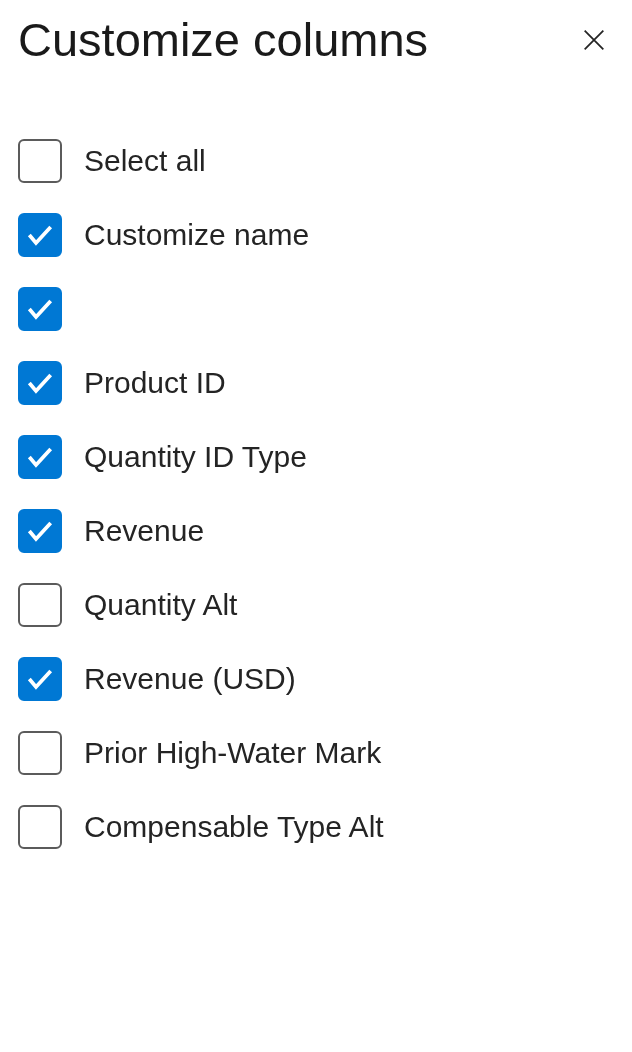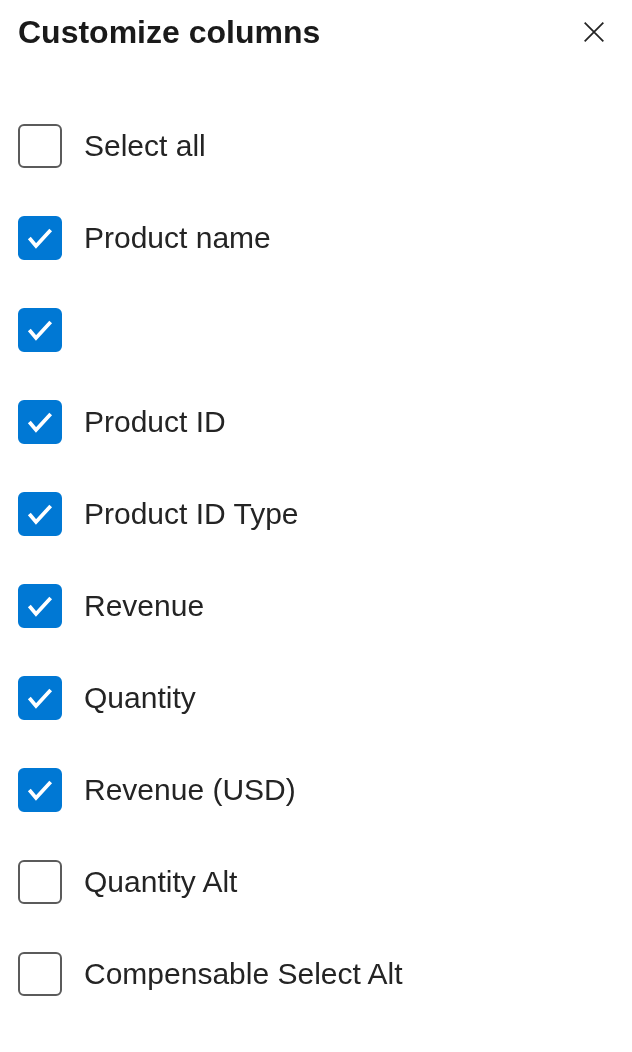--- a/index.html
+++ b/index.html
@@ -15,22 +15,22 @@
       color: #242424;
       background: #fff;
     }
     .header {
       display: flex;
       justify-content: space-between;
       align-items: center;
       margin-bottom: 72px;
     }
     .title {
-      font-size: 32px;
-      font-weight: 700;
+      font-size: 47px;
+      font-weight: 400;
       color: #1a1a1a;
     }
     .close-btn {
       width: 40px;
       height: 40px;
       display: flex;
       align-items: center;
       justify-content: center;
       cursor: pointer;
       background: none;
@@ -38,21 +38,21 @@
     }
     .close-btn svg {
       width: 28px;
       height: 28px;
       stroke: #242424;
       stroke-width: 1.5;
     }
     .checkbox-list {
       display: flex;
       flex-direction: column;
-      gap: 48px;
+      gap: 30px;
     }
     .checkbox-row {
       display: flex;
       align-items: center;
       gap: 22px;
       cursor: pointer;
     }
     .checkbox {
       width: 44px;
       height: 44px;
@@ -105,21 +105,21 @@
     </span>
     <span class="checkbox-label">Select all</span>
   </label>
 
   <label class="checkbox-row">
     <span class="checkbox checked">
       <svg viewBox="0 0 24 24">
           <path d="M4 12 L9 18 L20 6"></path>
         </svg>
     </span>
-    <span class="checkbox-label">Product name</span>
+    <span class="checkbox-label">Customize name</span>
   </label>
 
   <label class="checkbox-row">
     <span class="checkbox checked">
       <svg viewBox="0 0 24 24">
           <path d="M4 12 L9 18 L20 6"></path>
         </svg>
     </span>
   </label>
 
@@ -131,59 +131,57 @@
     </span>
     <span class="checkbox-label">Product ID</span>
   </label>
 
   <label class="checkbox-row">
     <span class="checkbox checked">
       <svg viewBox="0 0 24 24">
           <path d="M4 12 L9 18 L20 6"></path>
         </svg>
     </span>
-    <span class="checkbox-label">Product ID Type</span>
+    <span class="checkbox-label">Quantity ID Type</span>
   </label>
 
   <label class="checkbox-row">
     <span class="checkbox checked">
       <svg viewBox="0 0 24 24">
           <path d="M4 12 L9 18 L20 6"></path>
         </svg>
     </span>
     <span class="checkbox-label">Revenue</span>
   </label>
 
+
   <label class="checkbox-row">
-    <span class="checkbox checked">
-      <svg viewBox="0 0 24 24">
-          <path d="M4 12 L9 18 L20 6"></path>
-        </svg>
+    <span class="checkbox">
+      
     </span>
-    <span class="checkbox-label">Quantity</span>
+    <span class="checkbox-label">Quantity Alt</span>
   </label>
 
   <label class="checkbox-row">
     <span class="checkbox checked">
       <svg viewBox="0 0 24 24">
           <path d="M4 12 L9 18 L20 6"></path>
         </svg>
     </span>
     <span class="checkbox-label">Revenue (USD)</span>
   </label>
 
   <label class="checkbox-row">
     <span class="checkbox">
       
     </span>
-    <span class="checkbox-label">Quantity Alt</span>
+    <span class="checkbox-label">Prior High-Water Mark</span>
   </label>
-
 
 
   <label class="checkbox-row">
     <span class="checkbox">
       
     </span>
-    <span class="checkbox-label">Compensable Select Alt</span>
+    <span class="checkbox-label">Compensable Type Alt</span>
   </label>
 
 </div>
 
 </body></html>

